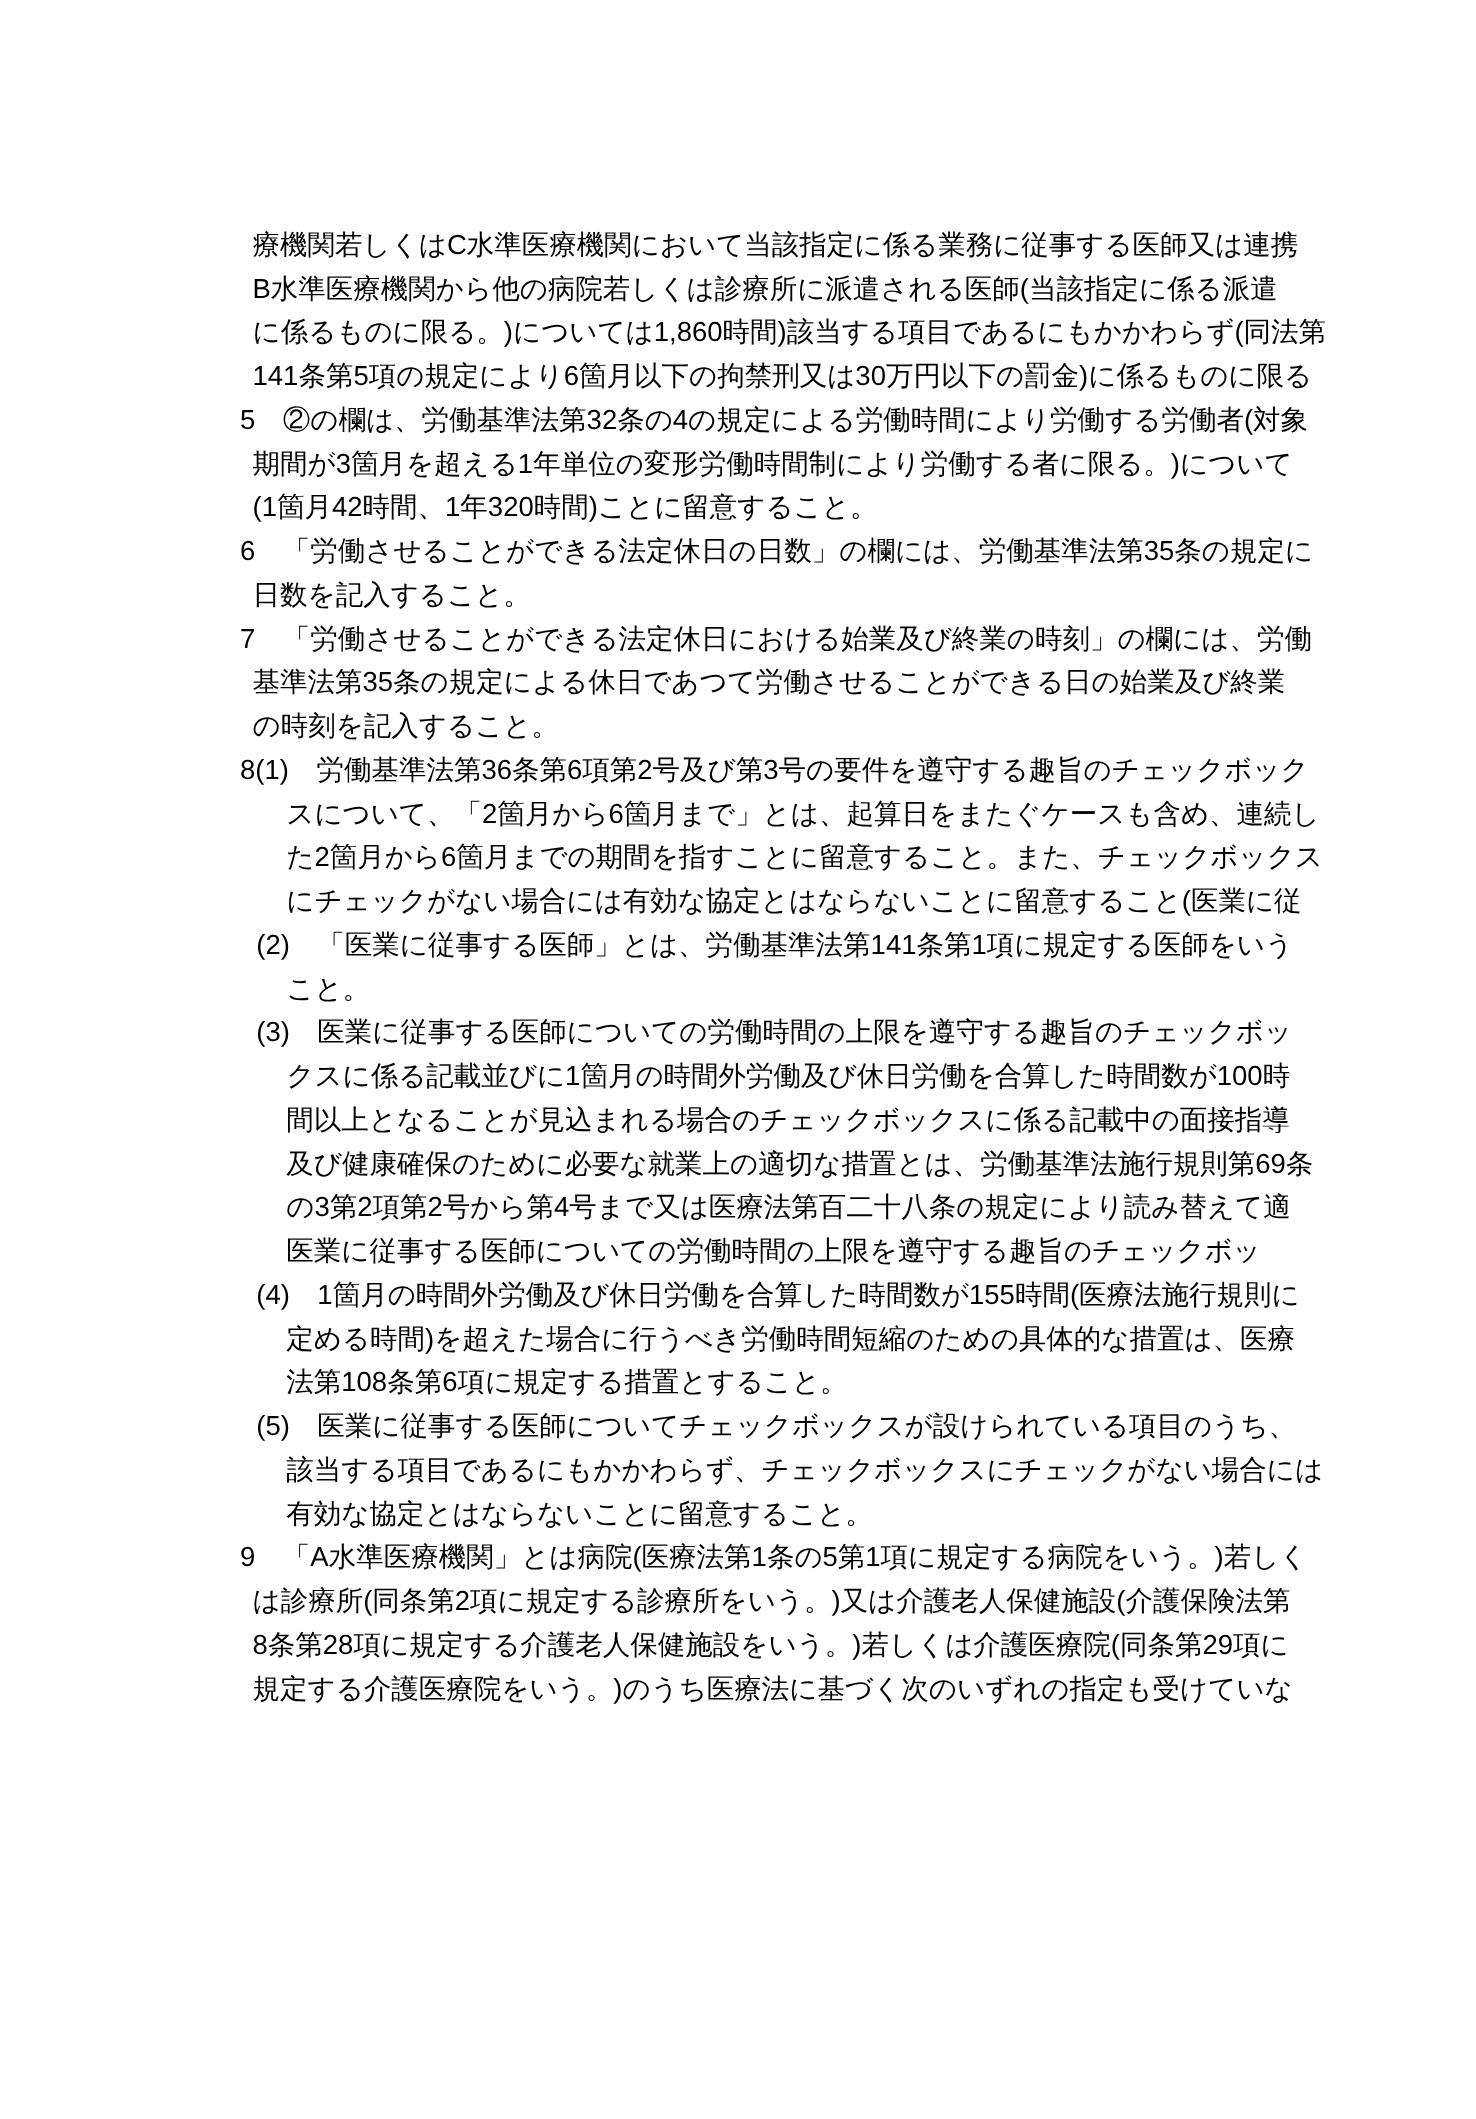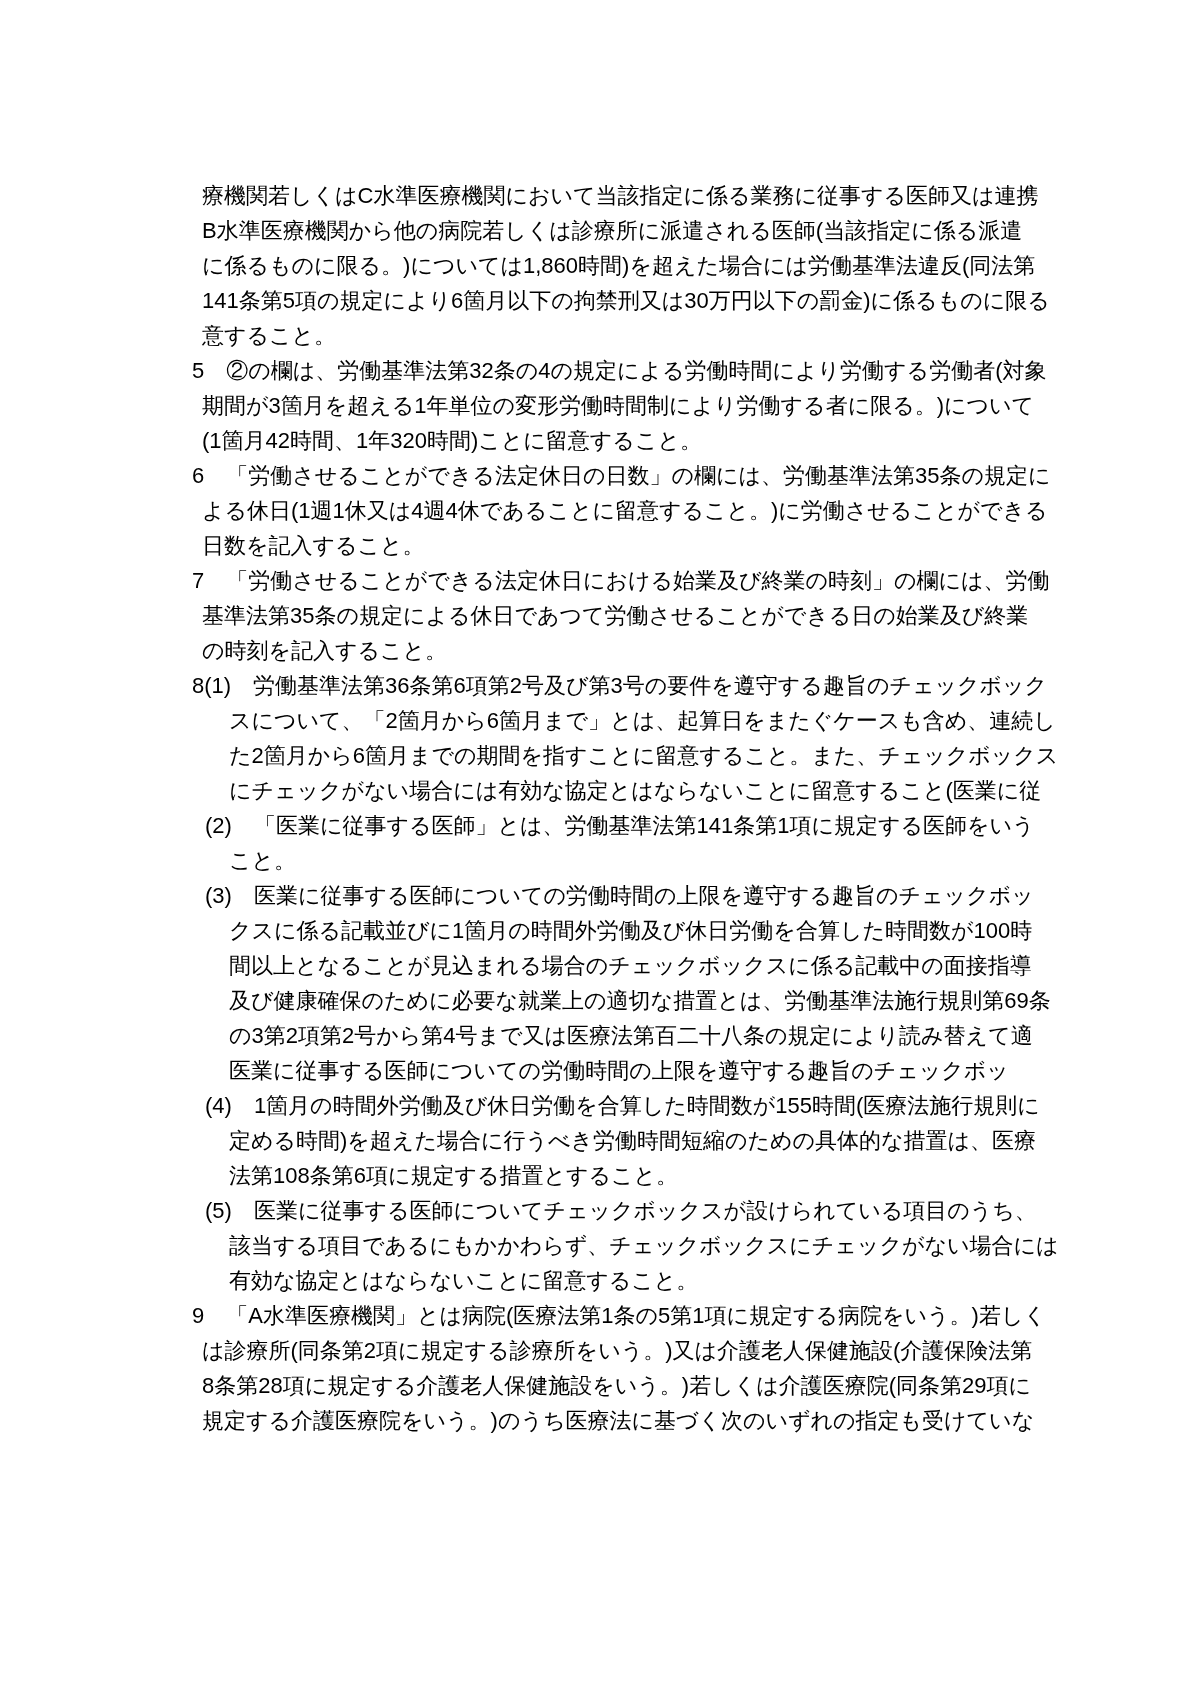--- a/index.html
+++ b/index.html
@@ -36,28 +36,26 @@
   .ind-c { padding-left: 205px; }  
   .ind-d { padding-left: 229px; }  
 </style>
 </head>
 <body>
 
 <div class="page">
   <div class="doc-text">
       <div class="line ind-b">療機関若しくはC水準医療機関において当該指定に係る業務に従事する医師又は連携</div>
       <div class="line ind-b">B水準医療機関から他の病院若しくは診療所に派遣される医師(当該指定に係る派遣</div>
-      <div class="line ind-b">に係るものに限る。)については1,860時間)を超えた場合には労働基準法違反(同法第</div>
+      <div class="line ind-b">に係るものに限る。)については1,860時間)該当する項目であるにもかかわらず(同法第</div>
       <div class="line ind-b">141条第5項の規定により6箇月以下の拘禁刑又は30万円以下の罰金)に係るものに限る</div>
-      <div class="line ind-b">意すること。</div>
       <div class="line ind-a">5　②の欄は、労働基準法第32条の4の規定による労働時間により労働する労働者(対象</div>
       <div class="line ind-b">期間が3箇月を超える1年単位の変形労働時間制により労働する者に限る。)について</div>
       <div class="line ind-b">(1箇月42時間、1年320時間)ことに留意すること。</div>
       <div class="line ind-a">6　「労働させることができる法定休日の日数」の欄には、労働基準法第35条の規定に</div>
-      <div class="line ind-b">よる休日(1週1休又は4週4休であることに留意すること。)に労働させることができる</div>
       <div class="line ind-b">日数を記入すること。</div>
       <div class="line ind-a">7　「労働させることができる法定休日における始業及び終業の時刻」の欄には、労働</div>
       <div class="line ind-b">基準法第35条の規定による休日であつて労働させることができる日の始業及び終業</div>
       <div class="line ind-b">の時刻を記入すること。</div>
       <div class="line ind-a">8(1)　労働基準法第36条第6項第2号及び第3号の要件を遵守する趣旨のチェックボック</div>
       <div class="line ind-d">スについて、「2箇月から6箇月まで」とは、起算日をまたぐケースも含め、連続し</div>
       <div class="line ind-d">た2箇月から6箇月までの期間を指すことに留意すること。また、チェックボックス</div>
       <div class="line ind-d">にチェックがない場合には有効な協定とはならないことに留意すること(医業に従</div>
       <div class="line ind-c">(2)　「医業に従事する医師」とは、労働基準法第141条第1項に規定する医師をいう</div>
       <div class="line ind-d">こと。</div>

